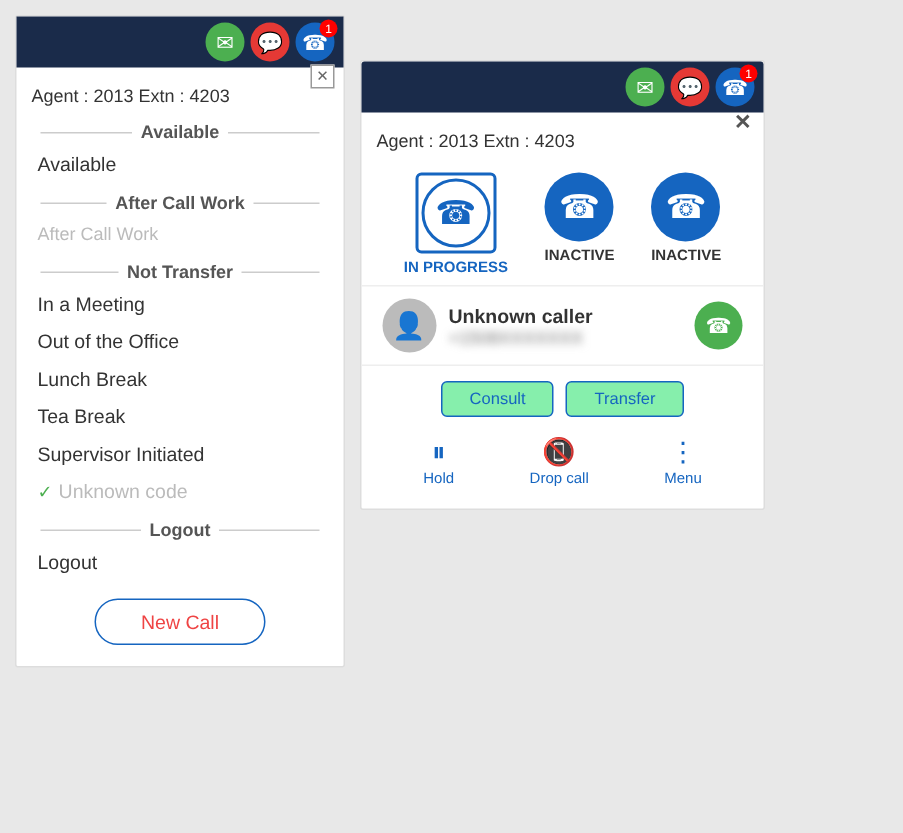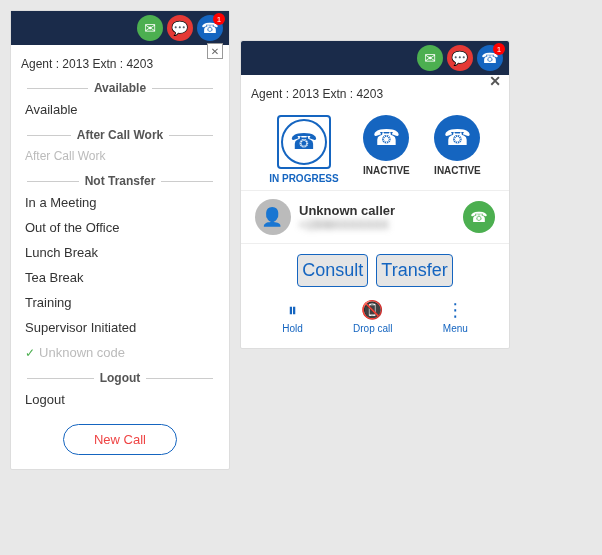--- a/index.html
+++ b/index.html
@@ -283,24 +283,24 @@
     .action-buttons-row {
       display: flex;
       justify-content: center;
       gap: 8px;
       padding: 10px 14px 6px;
     }
 
     .action-btn {
       border: 1.5px solid #1565c0;
       color: #1565c0;
-      background: #e5e5e5;
+      background: #86efac;
       border-radius: 4px;
-      padding: 5px 4px;
-      font-size: 18px;
+      padding: 5px 18px;
+      font-size: 11px;
       cursor: pointer;
     }
 
     .bottom-actions-row {
       display: flex;
       justify-content: space-around;
       padding: 6px 16px 14px;
       align-items: center;
     }
 
@@ -352,21 +352,20 @@
   </div>
   <div class="menu-item placeholder">After Call Work</div>
 
   <div class="section-divider">
     <span>Not Transfer</span>
   </div>
   <div class="menu-item">In a Meeting</div>
   <div class="menu-item">Out of the Office</div>
   <div class="menu-item">Lunch Break</div>
   <div class="menu-item">Tea Break</div>
-  <div class="menu-item">Training</div>
   <div class="menu-item">Supervisor Initiated</div>
   <div class="menu-item with-check">
     <span class="check-mark">✓</span>
     <span style="color:#bbb">Unknown code</span>
   </div>
 
   <div class="section-divider">
     <span>Logout</span>
   </div>
   <div class="menu-item">Logout</div>

